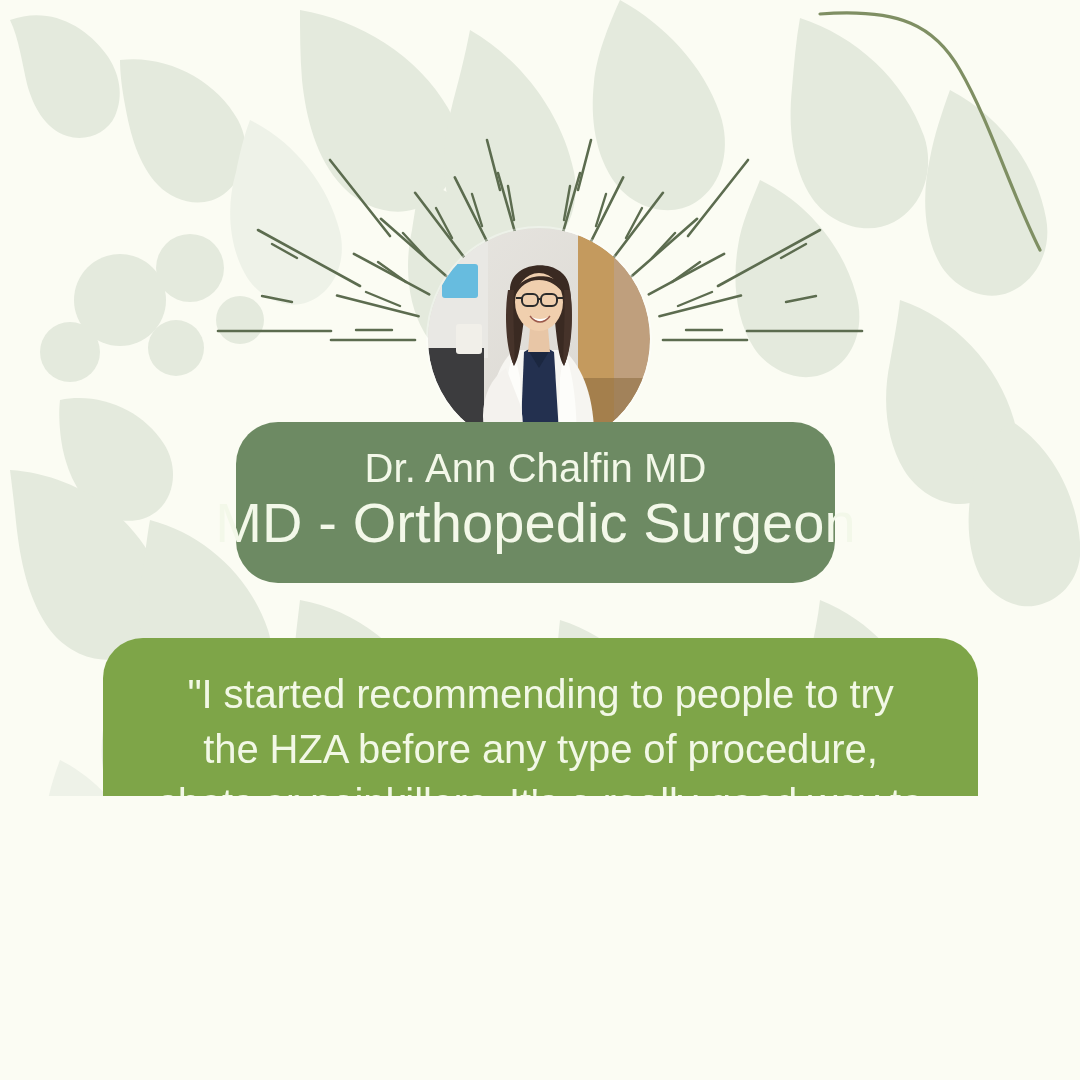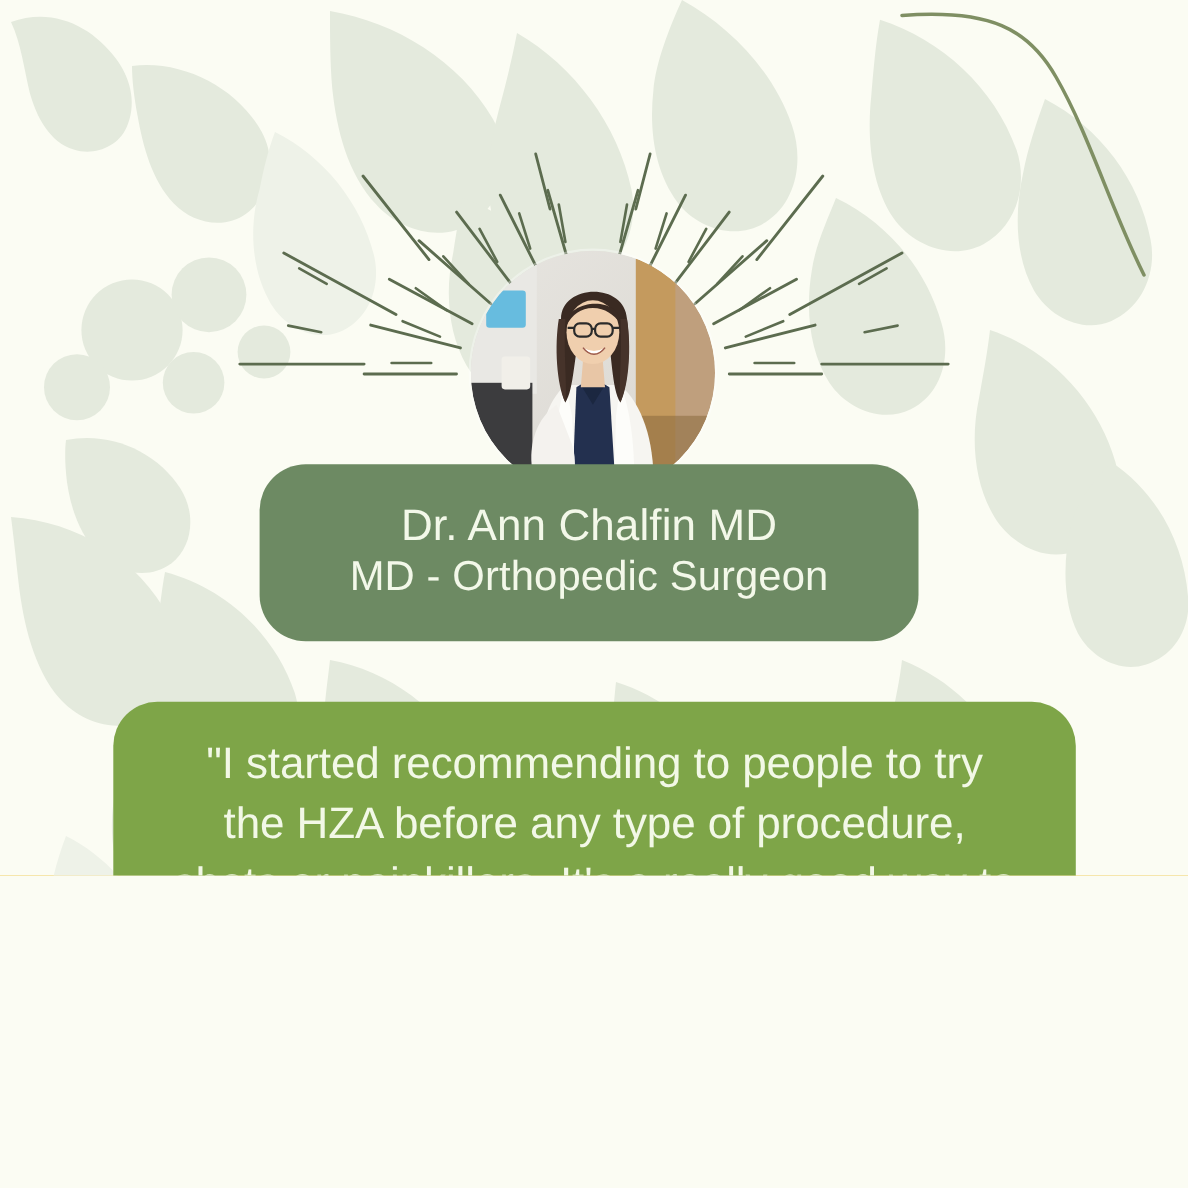--- a/index.html
+++ b/index.html
@@ -1,21 +1,21 @@
 <!DOCTYPE html>
 <html><head>
 <meta charset="utf-8">
 <style>
   html,body{margin:0;padding:0;}
   body{
     width:1080px;height:1080px;overflow:hidden;
     font-family:"Liberation Sans", sans-serif;
     background:#fbfcf3;
   }
-  .canvas{position:relative;width:1080px;height:796px;overflow:hidden;background:#eab308;}
+  .canvas{position:relative;width:1080px;height:796px;overflow:hidden;background:#86efac;}
 
   
   .bg-pattern{position:absolute;inset:0;z-index:0;}
   .bg-pattern svg{display:block;width:1080px;height:1080px;}
 
   
   .vines{position:absolute;inset:0;z-index:1;pointer-events:none;}
 
   
   .sunburst{position:absolute;left:0;top:0;width:1080px;height:1080px;z-index:2;}
@@ -32,21 +32,21 @@
   .name-card{
     position:absolute;left:236px;top:422px;width:599px;height:161px;
     background:#6d8a63;border-radius:42px;z-index:4;
     display:flex;flex-direction:column;align-items:center;justify-content:center;
     box-sizing:border-box;padding:6px 22px 10px;
   }
   .name-line{
     color:#f3f8e9;font-size:40px;line-height:1.16;letter-spacing:.1px;
     text-align:center;white-space:nowrap;font-weight:400;
   }
-  .name-line.sub{font-size:38px;}
+  .name-line.sub{font-size:56px;}
 
   
   .quote-card{
     position:absolute;left:103px;top:638px;width:875px;height:280px;
     background:#7ea548;border-radius:40px;z-index:4;
     display:flex;align-items:center;justify-content:center;
     box-sizing:border-box;padding:14px 26px 18px;
   }
   .quote-text{
     color:#f2f8e6;font-size:40px;line-height:1.36;text-align:center;

